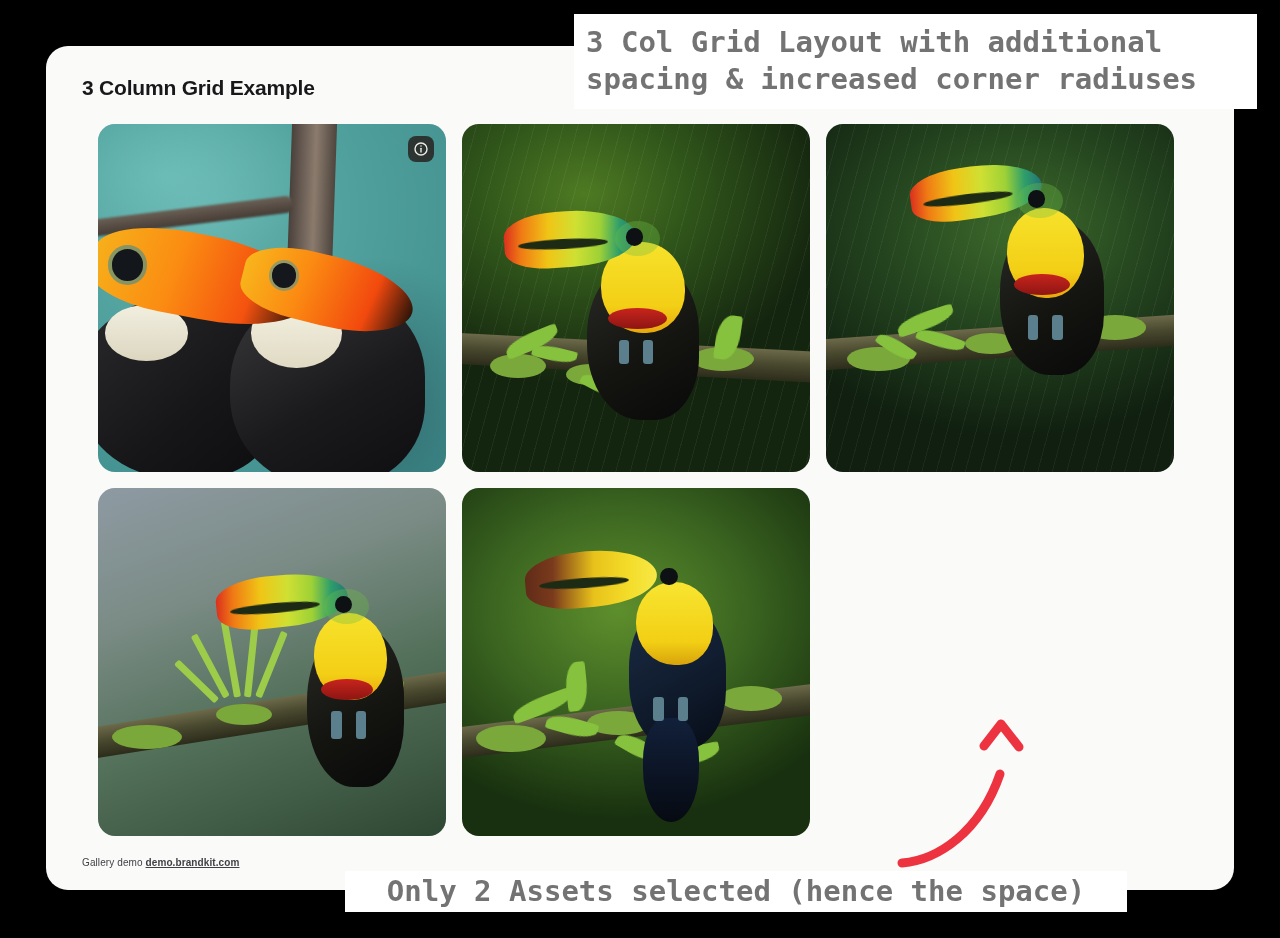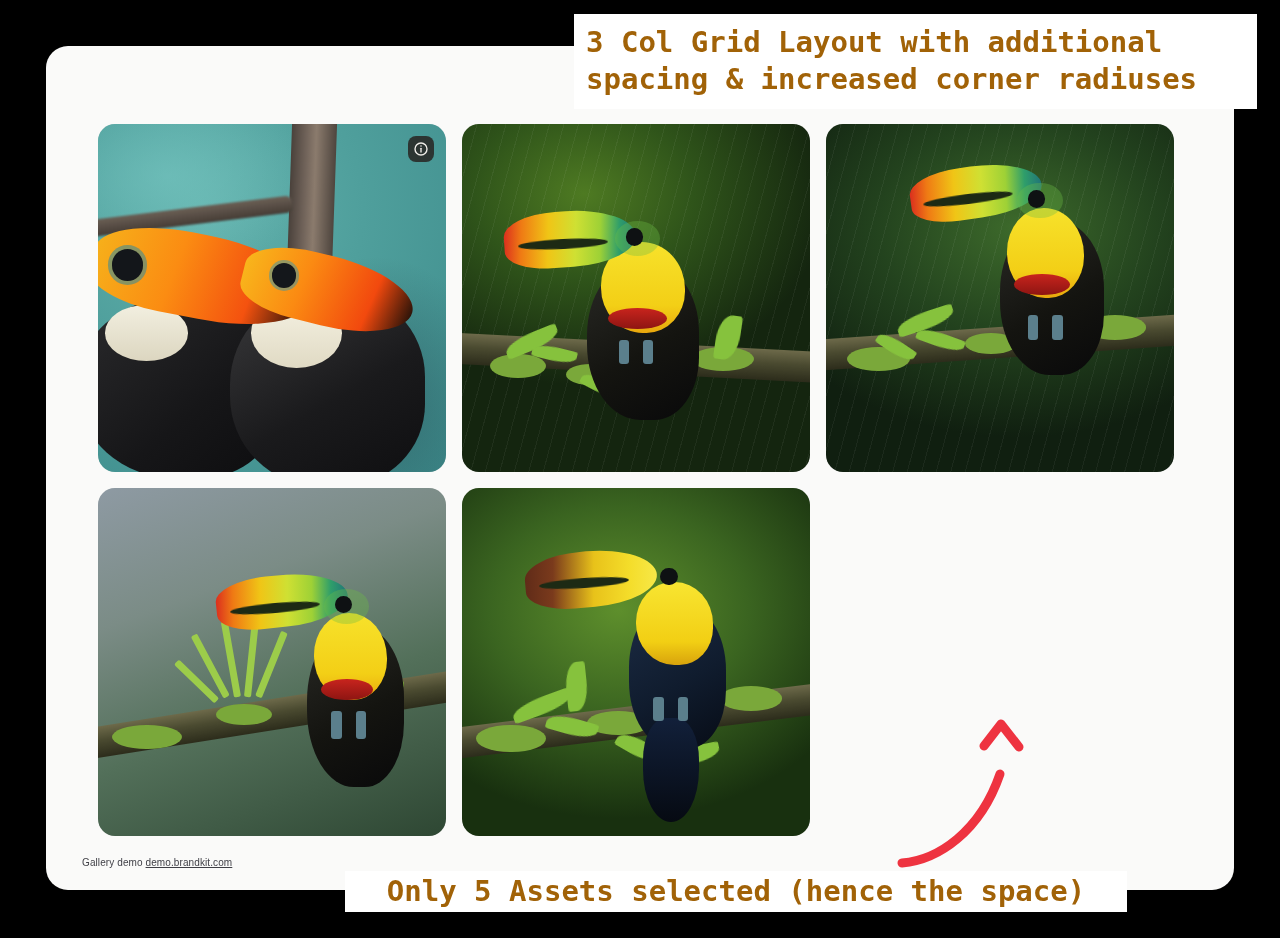--- a/index.html
+++ b/index.html
@@ -94,27 +94,28 @@
     bottom: 22px;
     font-size: 10px;
     color: #3F3F46;
     letter-spacing: 0.1px;
     white-space: nowrap;
   }
   #gallery-footer .flabel { }
   #gallery-footer .flink {
     text-decoration: underline;
     color: #3F3F46;
+    font-weight: bold;
   }
 
   
   .anno-box {
     position: absolute;
     background: #FFFFFF;
-    color: #a16207;
+    color: #737373;
     font-family: "DejaVu Sans Mono", "Liberation Mono", monospace;
     font-weight: bold;
     white-space: pre;
     z-index: 40;
   }
 
   #anno-top {
     left: 574px;
     top: 14px;
     width: 683px;
@@ -224,20 +225,21 @@
       border-radius:48% 50% 44% 50%; }
   .t5-beak { background:linear-gradient(95deg,#5e2a18 0%,#7a3a1c 22%,#e8c21a 52%,#f4dd2a 78%,#f7e94a 100%);
       border-radius:48% 58% 54% 40%; }
   .t5-tail { background:linear-gradient(180deg,#12203a,#060a12); border-radius:40% 40% 50% 50%; }
 </style>
 </head>
 <body>
 
 <div id="gallery-card">
 
+  <div id="page-title">3 Column Grid Example</div>
 
   <div id="asset-grid">
 
     <div class="asset-tile">
       <div class="ph photo">
         <div class="lyr t1-bg"></div>
         <div class="lyr t1-blur"></div>
         <div class="lyr t1-trunk"></div>
         <div class="lyr t1-branch"></div>
         <div class="lyr t1-body-a"></div>
@@ -359,18 +361,18 @@
 
   <div id="gallery-footer">
     <span class="flabel">Gallery demo </span><a class="flink">demo.brandkit.com</a>
   </div>
 
 </div>
 
 <div class="anno-box" id="anno-top">3 Col Grid Layout with additional
 spacing &amp; increased corner radiuses</div>
 
-<div class="anno-box" id="anno-bottom">Only 5 Assets selected (hence the space)</div>
+<div class="anno-box" id="anno-bottom">Only 2 Assets selected (hence the space)</div>
 
 <svg id="anno-arrow" viewBox="0 0 180 180" fill="none">
   <path d="M22 163 C 58 160, 100 132, 120 74" stroke="#EE3340" stroke-width="9" stroke-linecap="round" fill="none"></path>
   <path d="M104 46 L121 24 L139 47" stroke="#EE3340" stroke-width="9" stroke-linecap="round" stroke-linejoin="round" fill="none"></path>
 </svg>
 
 </body></html>

